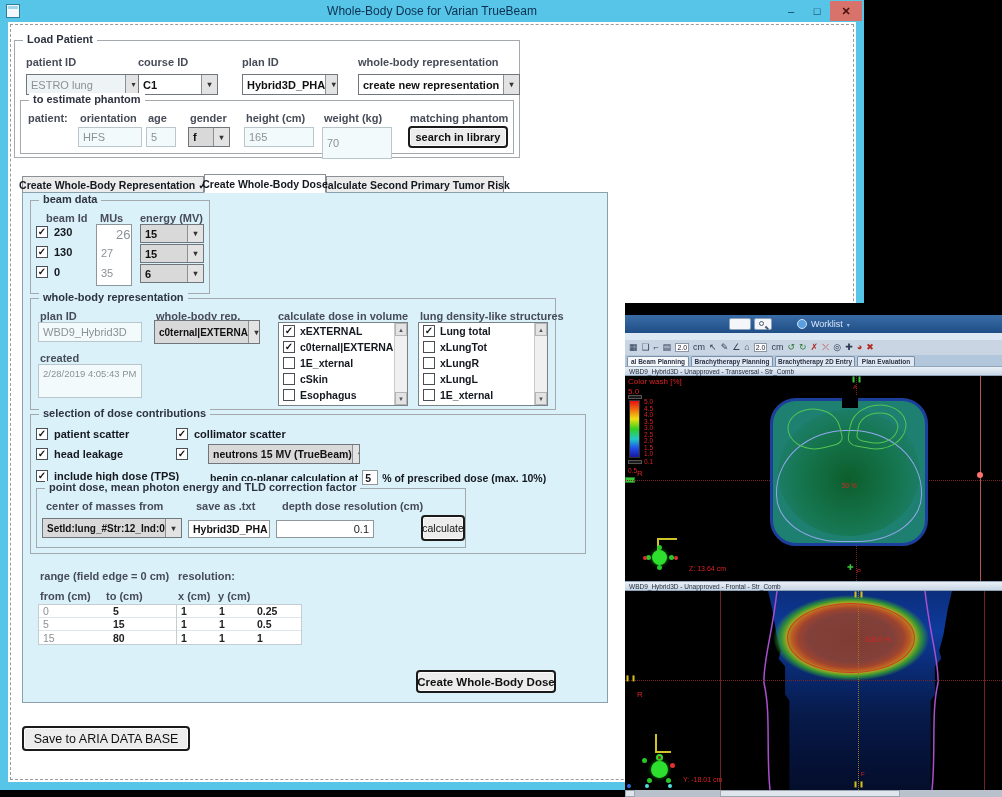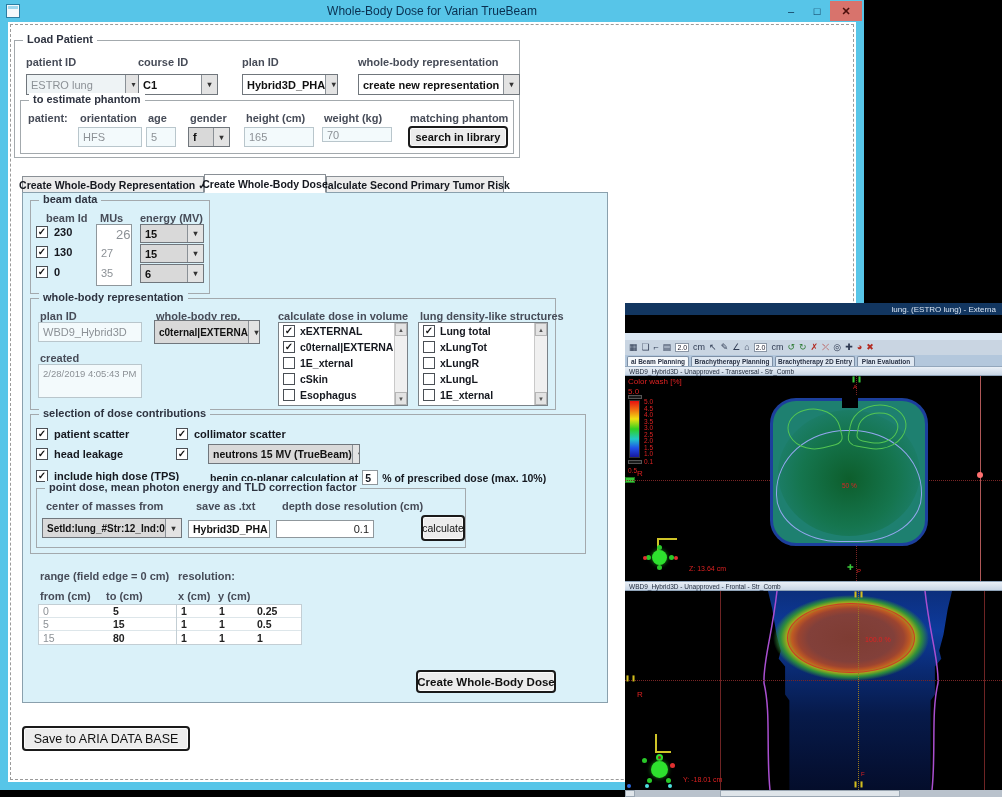--- a/index.html
+++ b/index.html
@@ -150,21 +150,21 @@
   <span class="abs lbl" style="left:246px; top:112px;">height (cm)</span>
   <span class="abs lbl" style="left:324px; top:112px;">weight (kg)</span>
   <span class="abs lbl" style="left:410px; top:112px;">matching phantom</span>
   <div class="abs tbox dis" style="left:78px; top:127px; width:64px; height:20px;">HFS</div>
   <div class="abs tbox dis" style="left:146px; top:127px; width:30px; height:20px;">5</div>
   <div class="abs combo gray" style="left:188px; top:127px; width:42px; height:20px;">
     <span>f</span>
     <span class="arr">▾</span>
   </div>
   <div class="abs tbox dis" style="left:244px; top:127px; width:70px; height:20px;">165</div>
-  <div class="abs tbox dis" style="left:322px; top:127px; width:70px; height:15px;">70</div>
+  <div class="abs tbox dis" style="left:322px; top:127px; width:70px; height:32px;">70</div>
   <div class="abs btn-focus" style="left:408px; top:126px; width:100px; height:22px; font-weight:bold;">search in library</div>
 
 
   <div class="abs tab" style="left:22px; top:176px; width:182px; height:17px;">Create Whole-Body Representation ✓</div>
   <div class="abs tab active" style="left:204px; top:174px; width:122px; height:19px;">Create Whole-Body Dose</div>
   <div class="abs tab" style="left:326px; top:176px; width:178px; height:17px;">Calculate Second Primary Tumor Risk</div>
 
   <div class="abs" style="left:22px; top:192px; width:586px; height:511px; background:#daf1f9; border:1px solid #8aa0ad;"></div>
 
   <div class="abs grp" style="left:30px; top:200px; width:180px; height:94px;">
@@ -344,22 +344,31 @@
       <span class="gridcell">1</span>
       <span class="gridcell">1</span>
     </div>
   </div>
 
   <div class="abs btn-focus" style="left:416px; top:670px; width:140px; height:23px; font-weight:bold; font-size:11.5px;">Create Whole-Body Dose</div>
   <div class="abs btn-focus" style="left:22px; top:726px; width:168px; height:25px; font-size:12.5px;">Save to ARIA DATA BASE</div>
 </div>
 
 <div class="abs ecl">
-  <div class="abs ecl-titlestrip">
-    <span>lung. (ESTRO lung) - Externa</span>
+  <div class="abs ecl-toolbar1">
+    <span class="abs" style="left:104px; top:3px; width:22px; height:12px; background:#f4f6f9; border:1px solid #8aa2c0; border-radius:2px;"></span>
+    <span class="abs" style="left:129px; top:3px; width:18px; height:12px; background:#f4f6f9; border:1px solid #8aa2c0; border-radius:2px;">
+      <span style="position:absolute; left:4px; top:2px; width:5px; height:5px; border:1.5px solid #4a5a70; border-radius:50%;"></span>
+      <span style="position:absolute; left:10px; top:8px; width:4px; height:1.5px; background:#4a5a70; transform:rotate(45deg);"></span>
+    </span>
+    <span class="abs" style="left:172px; top:2px; width:72px; height:14px; display:flex; align-items:center; gap:4px;">
+      <span style="width:10px; height:10px; border-radius:50%; background:#5aa0e0; border:1px solid #cfe0f2;"></span>
+      <span style="font-size:9px; color:#d6e6fa;">Worklist</span>
+      <span style="font-size:6px; color:#aac4e2;">▾</span>
+    </span>
   </div>
   <div class="abs ecl-menustrip"></div>
   <div class="abs ecl-icons">
     <span class="ico">▦</span>
     <span class="ico">❏</span>
     <span class="ico">⌐</span>
     <span class="ico">▤</span>
     <span class="ico box">2.0</span>
     <span class="ico">cm</span>
     <span class="ico">↖</span>

